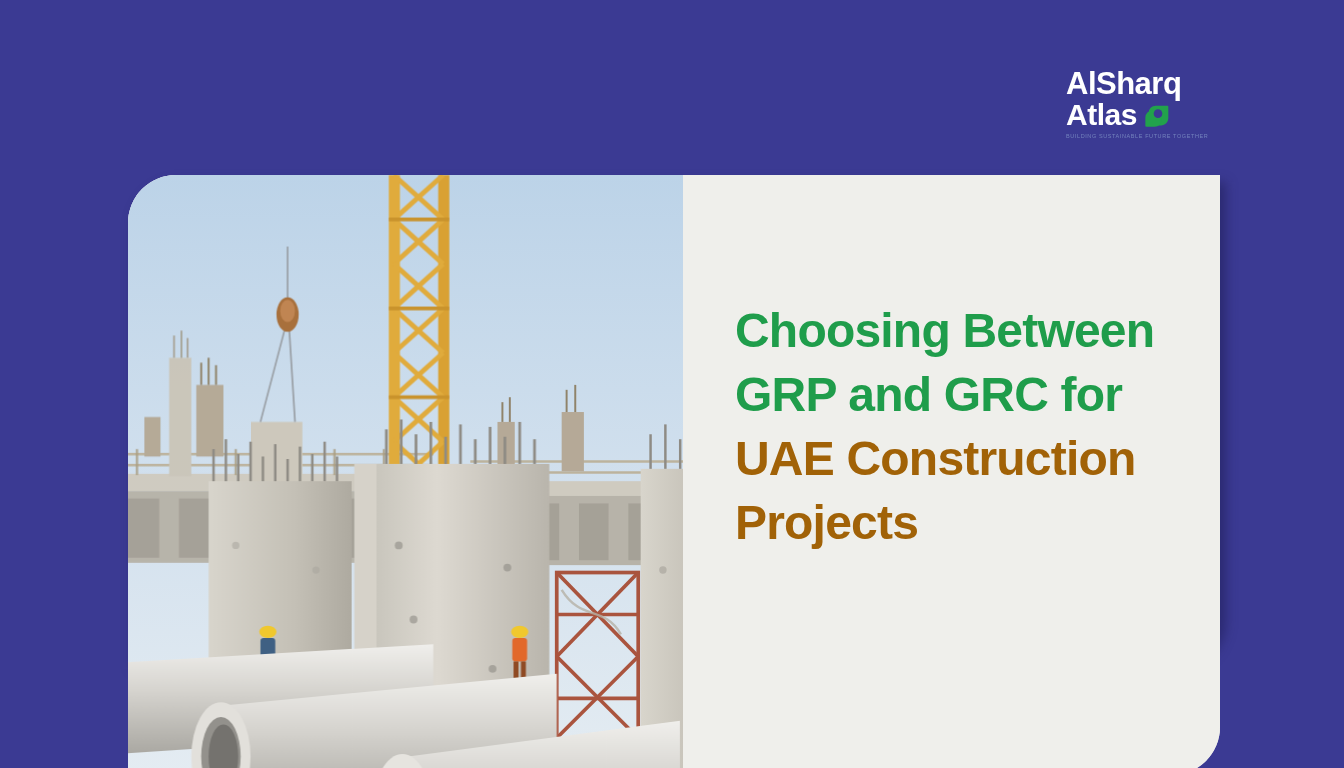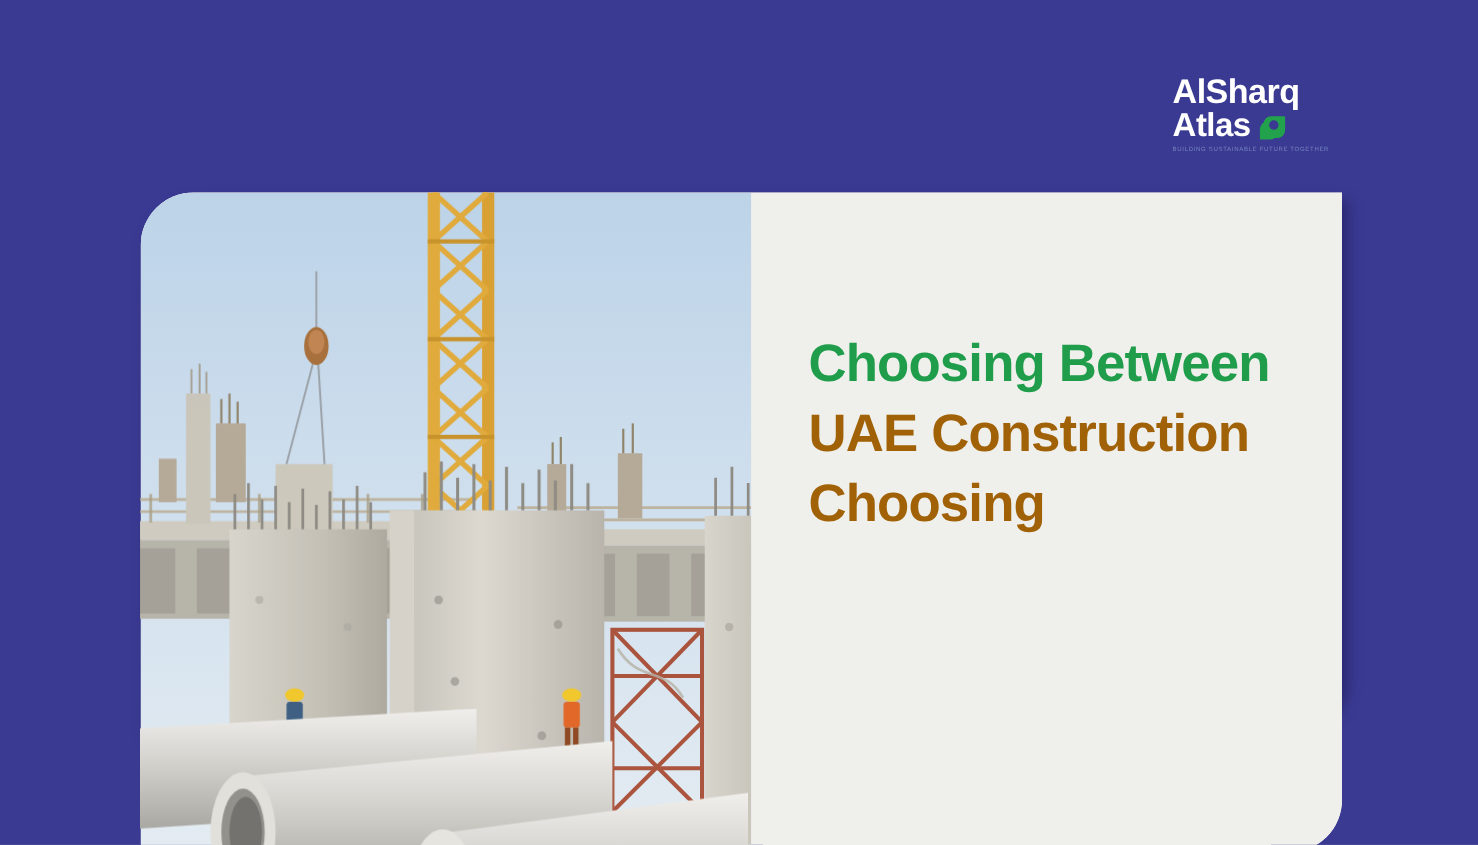--- a/index.html
+++ b/index.html
@@ -453,19 +453,20 @@
             <circle cx="388" cy="586" r="4.5"></circle>
           <circle cx="400" cy="594" r="3.5"></circle>
             <circle cx="60" cy="598" r="4"></circle>
         </g>
       </svg>
     </div>
 
     <div class="text-pane">
       <h1 class="headline">
         <span class="hl-green">Choosing Between</span>
+        <span class="hl-green">GRP and GRC for</span>
         <span class="hl-navy">UAE Construction</span>
-        <span class="hl-navy">Choosing</span>
+        <span class="hl-navy">Projects</span>
       </h1>
     </div>
 
   </div>
 </div>
 
 </body></html>

